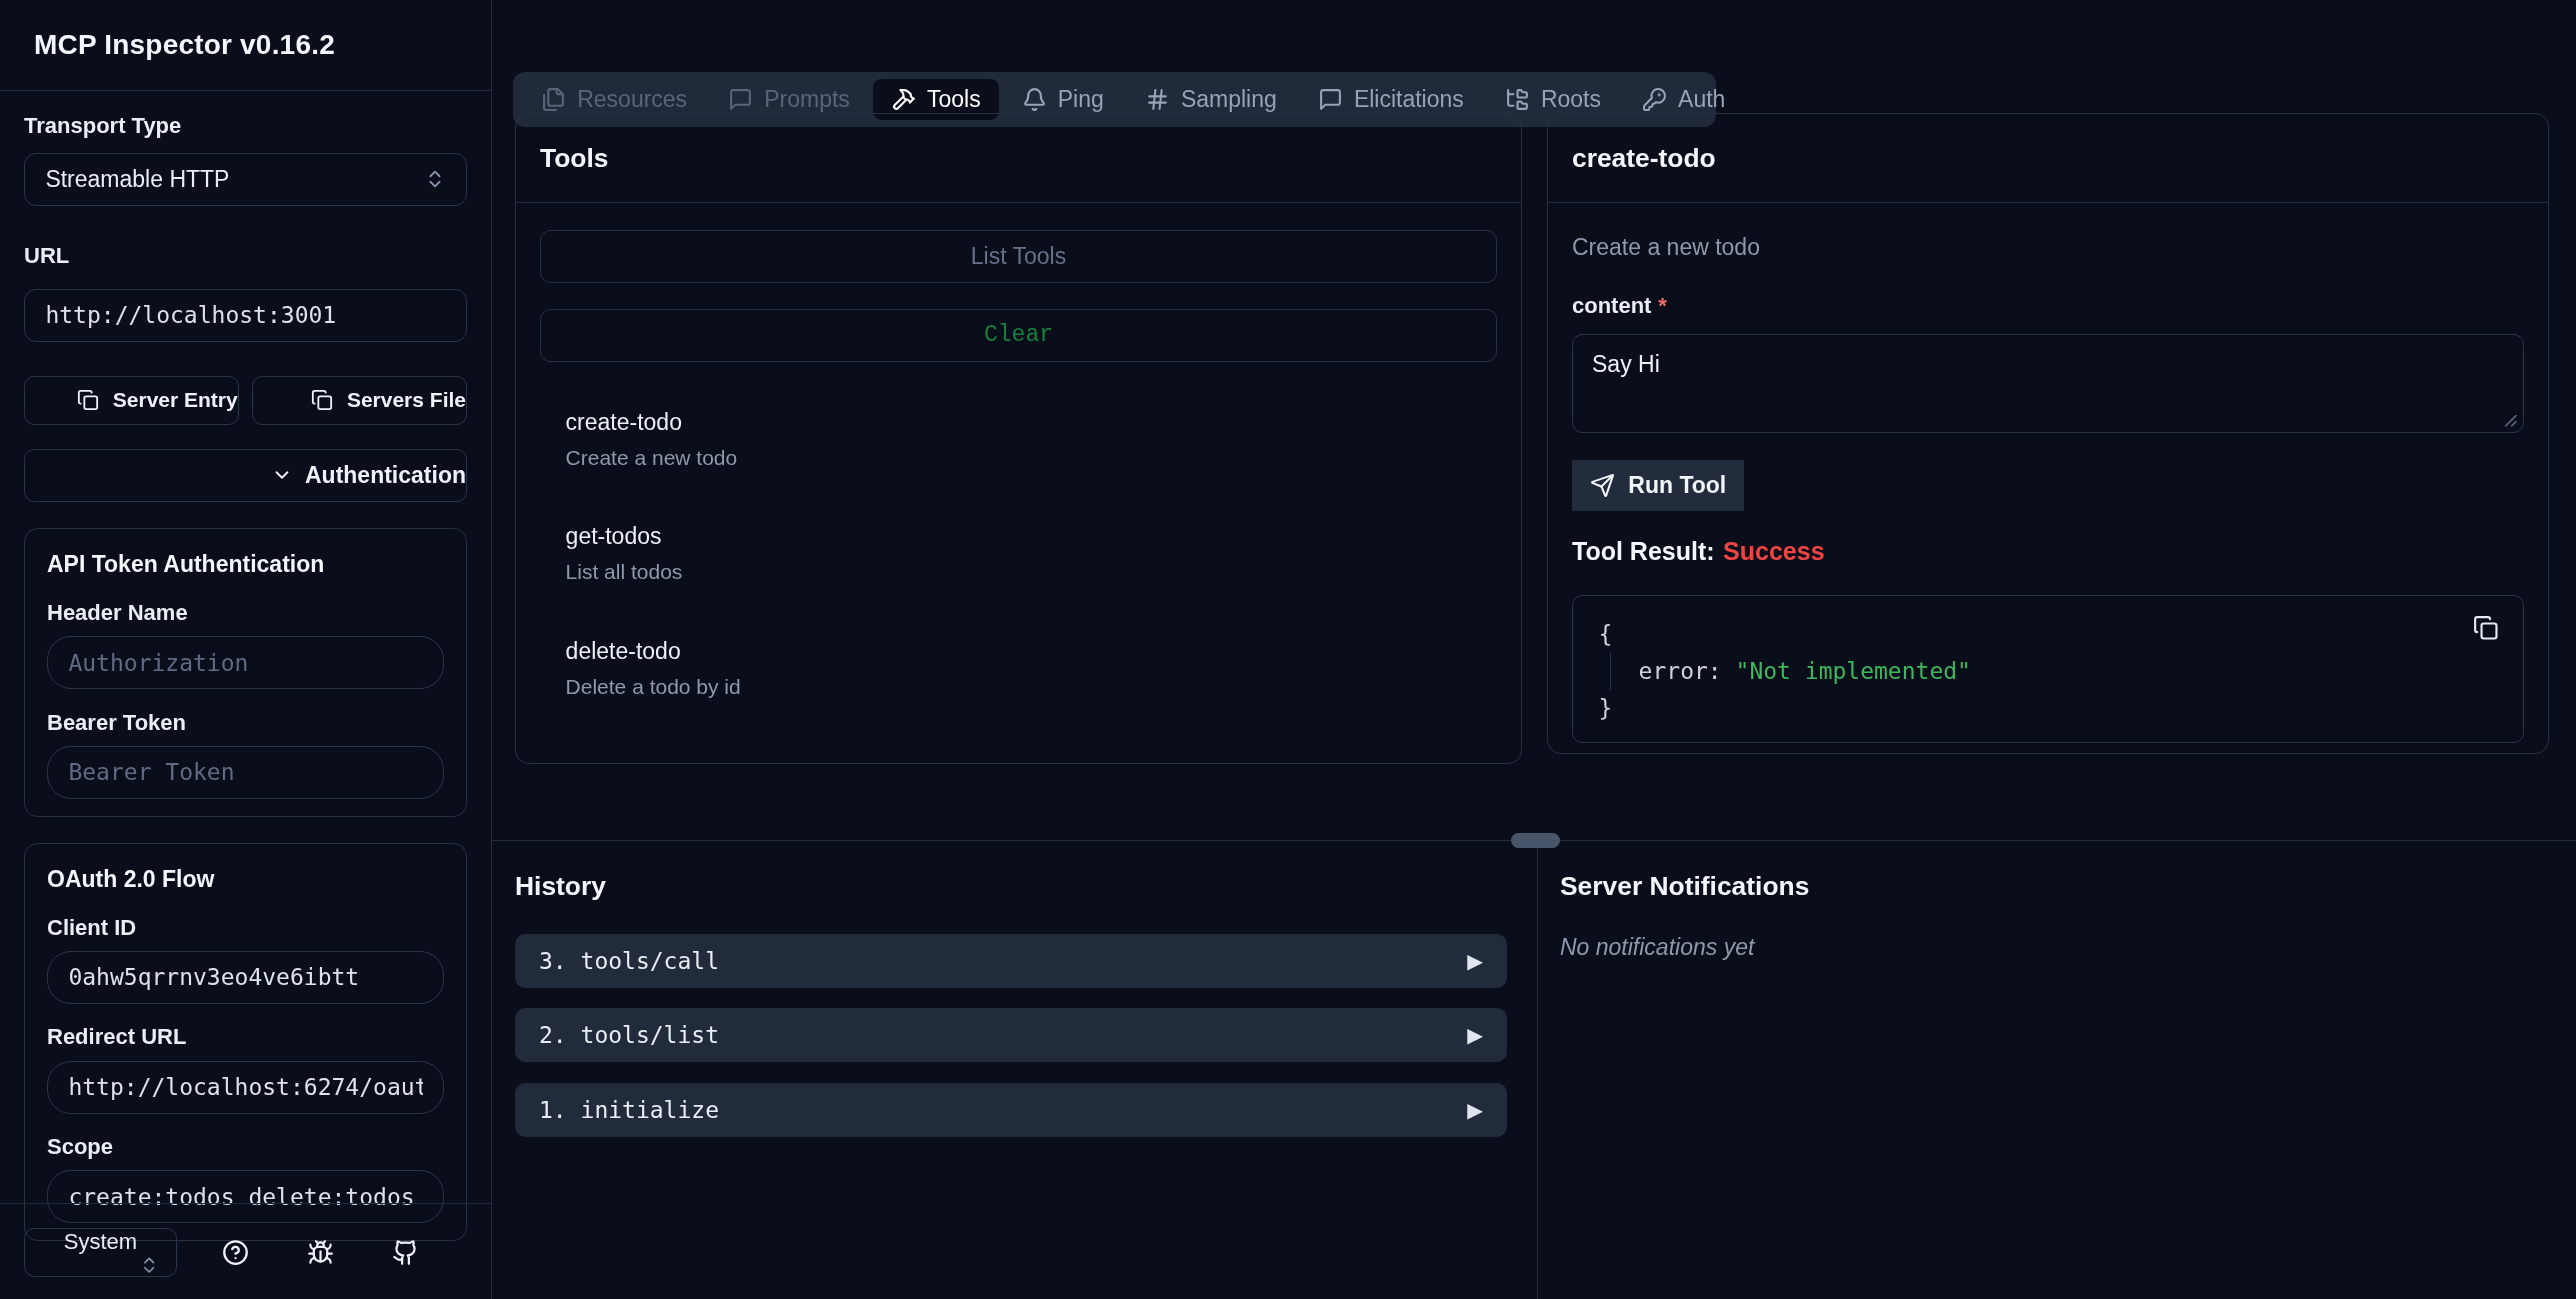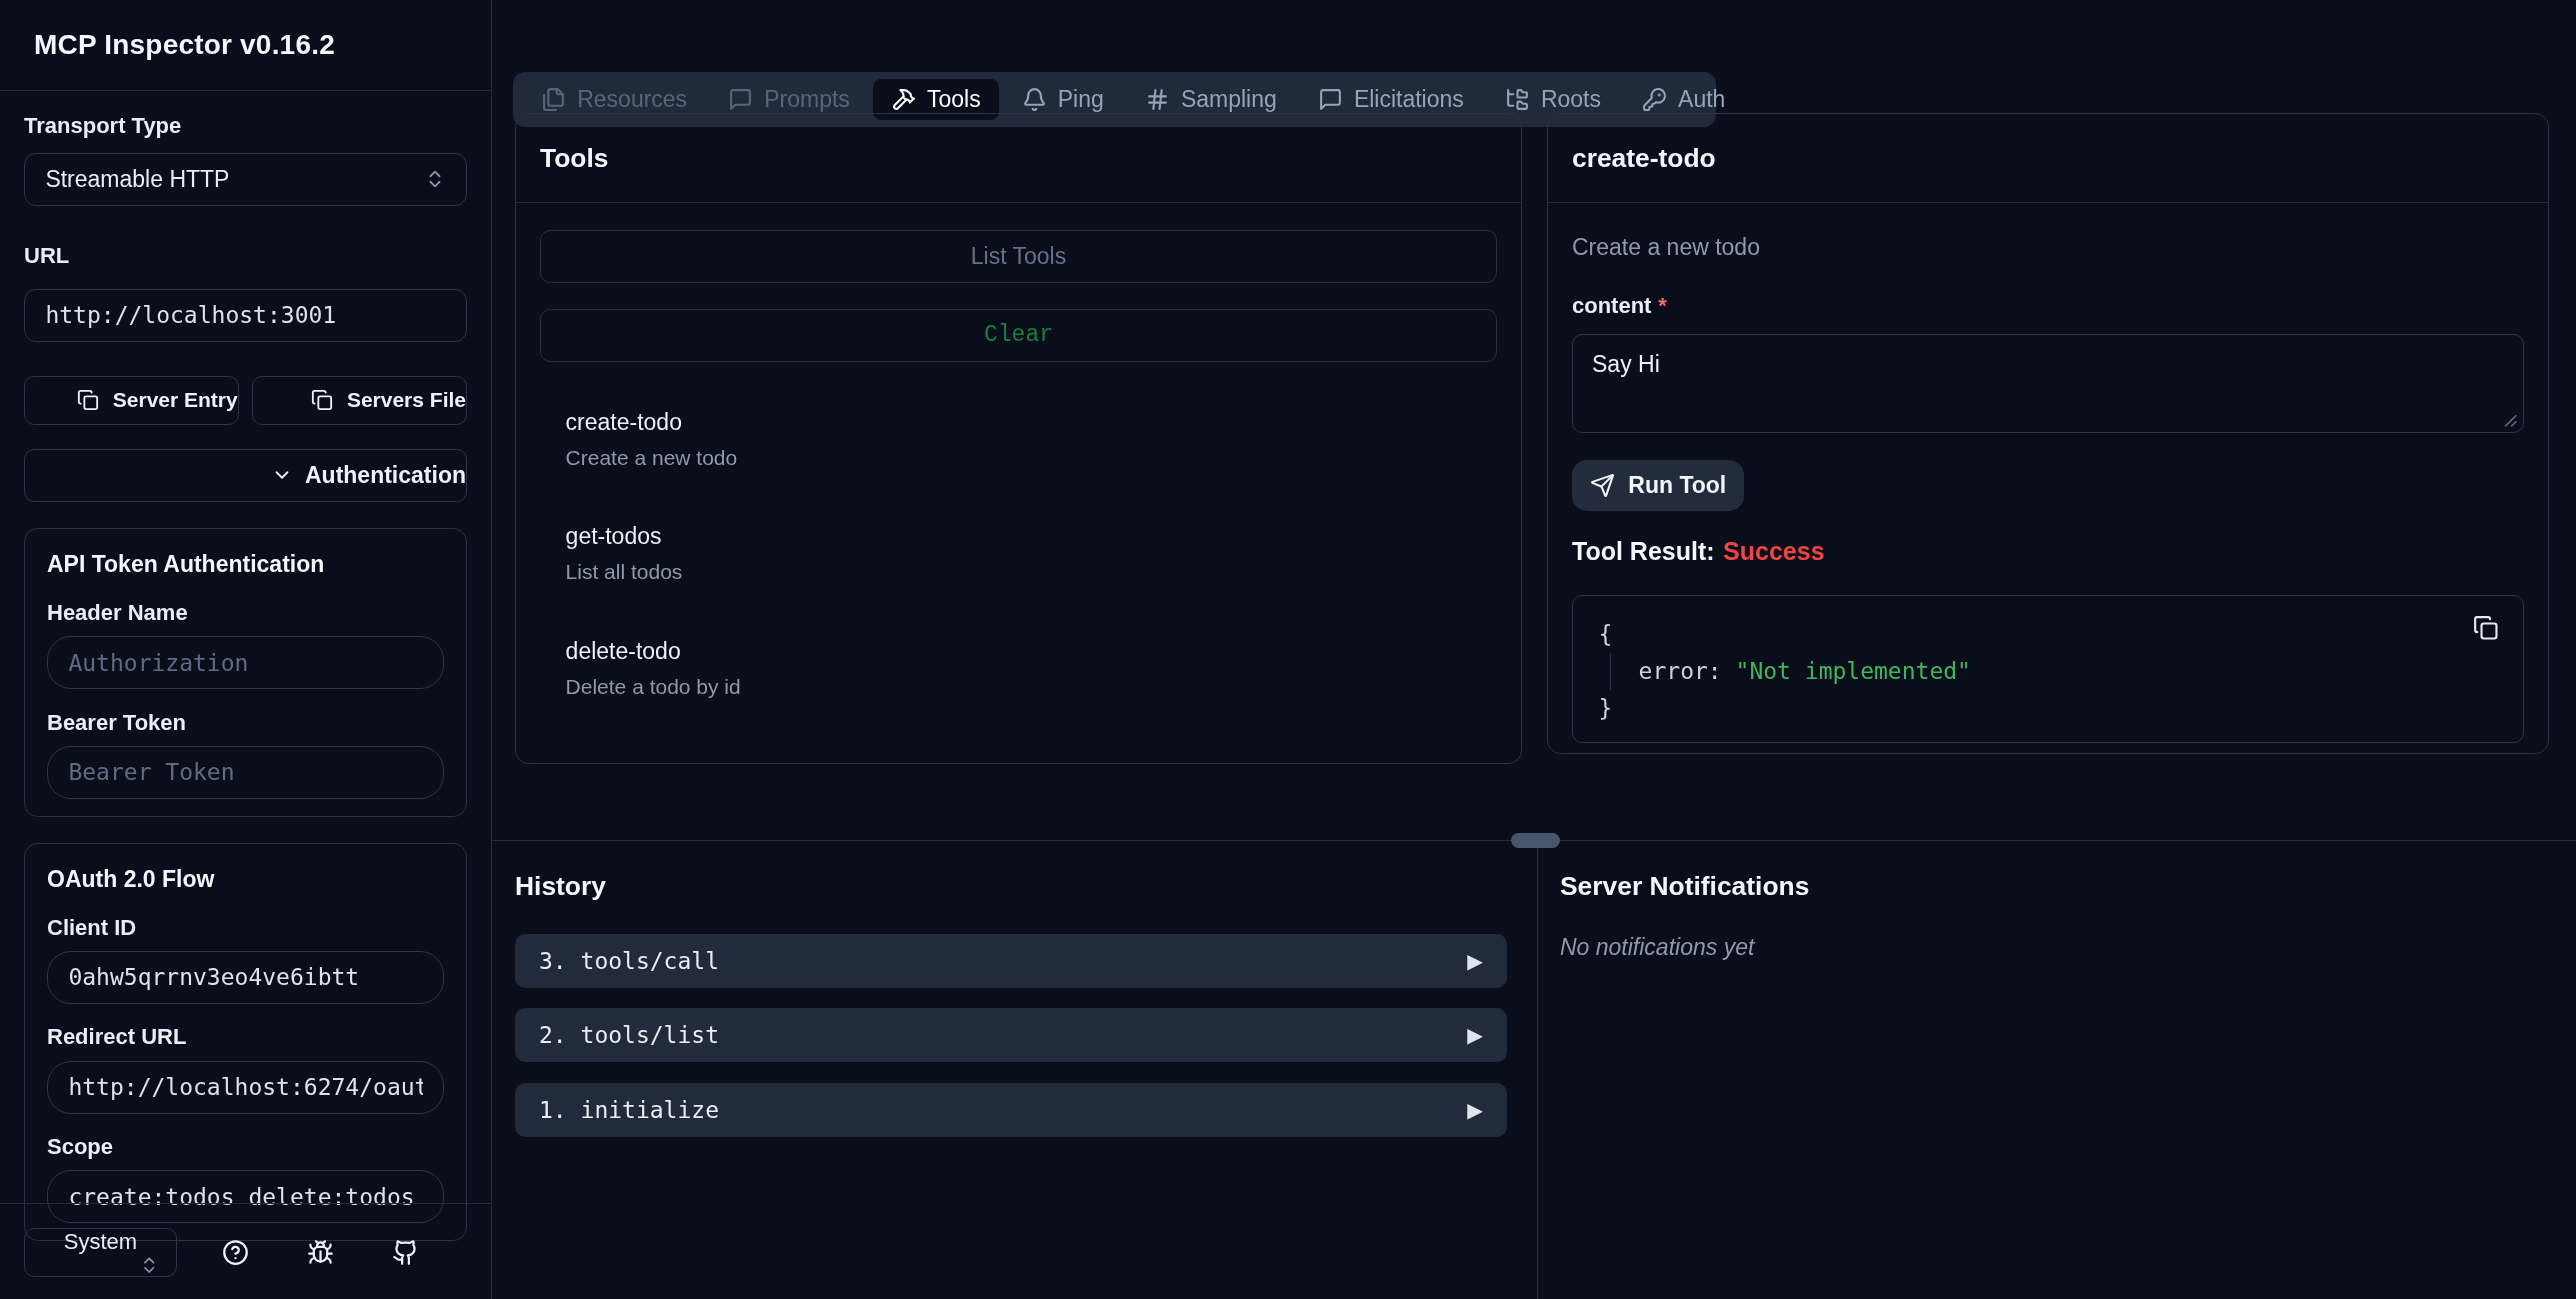--- a/index.html
+++ b/index.html
@@ -90,21 +90,21 @@
   .content-label { margin-top:32px; font-size:22px; font-weight:600; color:#e9eef5; }
   .req { color:#ef6a6a; margin-left:6.8px; }
   .content-area-wrap { position:relative; margin-top:15.3px; }
   .content-area {
     width:100%; height:99px; background:transparent; border:0.9px solid #2c3648; border-radius:10.2px;
     padding:15.3px 19px; font-family:"Liberation Sans", sans-serif; font-size:23px; color:#eef2f8;
     resize:none; outline:none;
   }
   .resize-glyph { position:absolute; right:6.8px; bottom:8.5px; color:#5a6478; }
   .run-btn {
-    margin-top:24px; width:172px; height:51px; background:#222c3d; border:none; border-radius:15px;
+    margin-top:24px; width:172px; height:51px; background:#222c3d; border:none; border-radius:2px;
     display:flex; align-items:center; justify-content:center; gap:13.6px;
     font-size:23px; font-weight:600; color:#f3f6fa; cursor:pointer;
   }
   .result-line { margin-top:25.6px; font-size:25px; font-weight:700; }
   .result-status { color:#ef4444; margin-left:8.5px; }
   .result-box {
     position:relative; margin-top:29px; height:148px; border:0.9px solid #2c3648; border-radius:10.2px;
     padding:20.4px 25.6px; font-family:"DejaVu Sans Mono", monospace; font-size:23px; color:#ccd3de;
   }
   .json-line { line-height:37px; }

